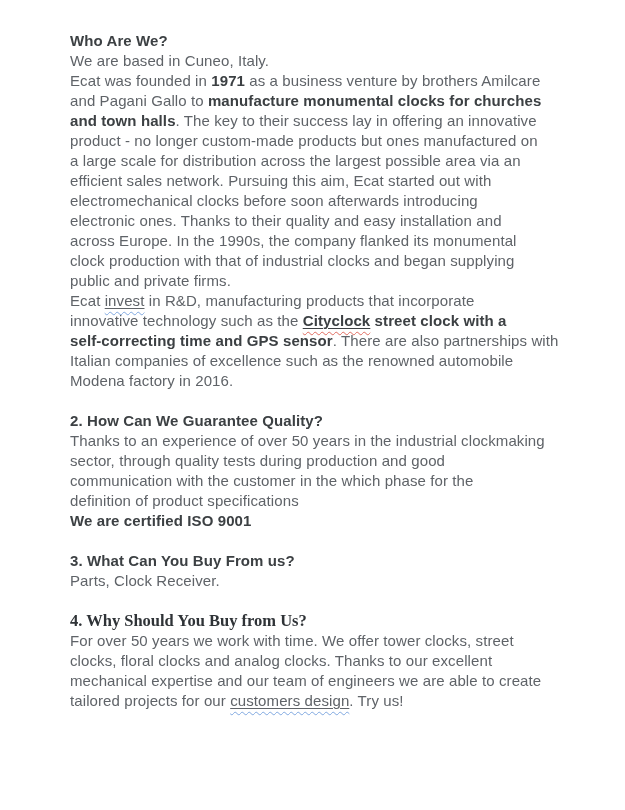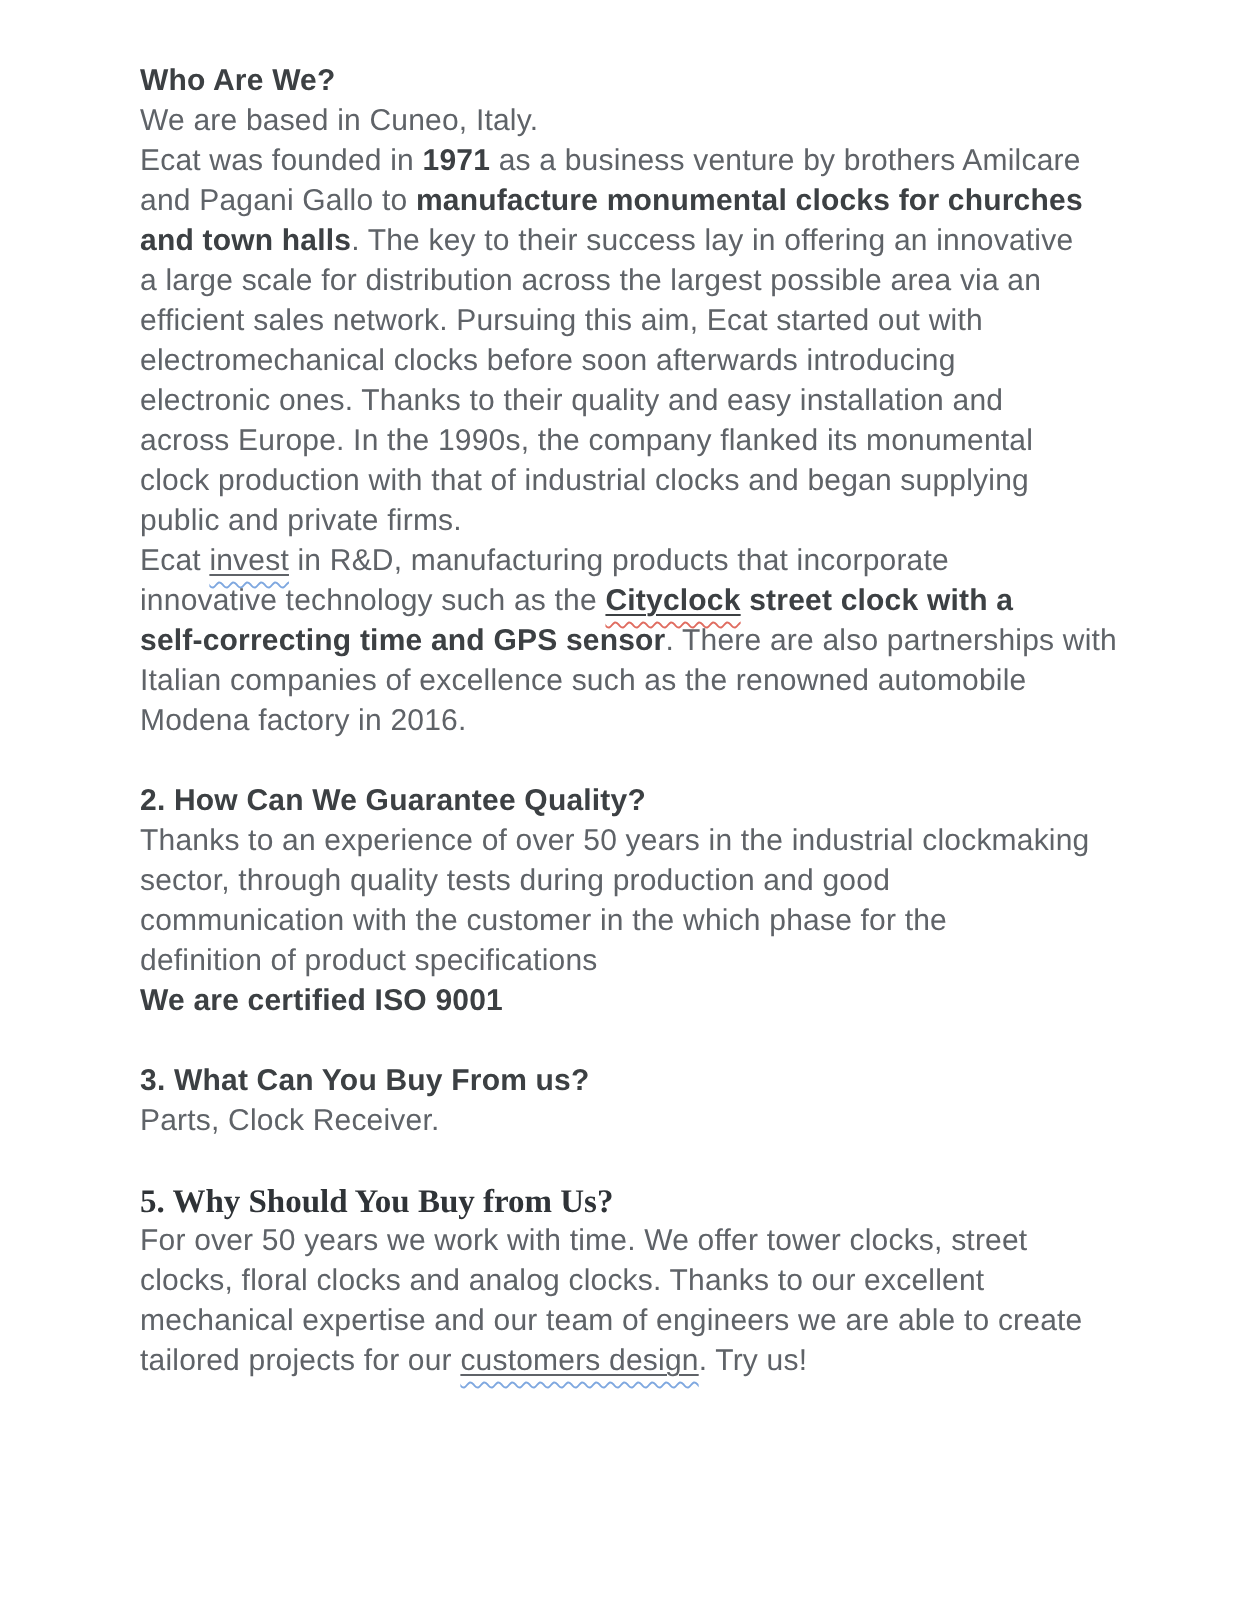--- a/index.html
+++ b/index.html
@@ -72,20 +72,21 @@
 </style>
 </head>
 <body>
 
 <main class="article">
     <div class="line heading"><span class="seg">Who Are We?</span></div>
     <div class="line body"><span class="seg">We are based in Cuneo, Italy.</span></div>
     <div class="line body"><span class="seg">Ecat was founded in </span><span class="seg-bold">1971</span><span class="seg"> as a business venture by brothers Amilcare</span></div>
     <div class="line body"><span class="seg">and Pagani Gallo to </span><span class="seg-bold">manufacture monumental clocks for churches</span></div>
     <div class="line body"><span class="seg-bold">and town halls</span><span class="seg">. The key to their success lay in offering an innovative</span></div>
+    <div class="line body"><span class="seg">product - no longer custom-made products but ones manufactured on</span></div>
     <div class="line body"><span class="seg">a large scale for distribution across the largest possible area via an</span></div>
     <div class="line body"><span class="seg">efficient sales network. Pursuing this aim, Ecat started out with</span></div>
     <div class="line body"><span class="seg">electromechanical clocks before soon afterwards introducing</span></div>
     <div class="line body"><span class="seg">electronic ones. Thanks to their quality and easy installation and</span></div>
     <div class="line body"><span class="seg">across Europe. In the 1990s, the company flanked its monumental</span></div>
     <div class="line body"><span class="seg">clock production with that of industrial clocks and began supplying</span></div>
     <div class="line body"><span class="seg">public and private firms.</span></div>
     <div class="line body"><span class="seg">Ecat </span><span class="flag flag-grammar"><span class="flag-inner">invest</span></span><span class="seg"> in R&amp;D, manufacturing products that incorporate</span></div>
     <div class="line body"><span class="seg">innovative technology such as the </span><span class="flag flag-spelling"><span class="flag-inner seg-bold">Cityclock</span></span><span class="seg-bold"> street clock with a</span></div>
     <div class="line body"><span class="seg-bold">self-correcting time and GPS sensor</span><span class="seg">. There are also partnerships with</span></div>
@@ -95,18 +96,18 @@
     <div class="line heading"><span class="seg">2. How Can We Guarantee Quality?</span></div>
     <div class="line body"><span class="seg">Thanks to an experience of over 50 years in the industrial clockmaking</span></div>
     <div class="line body"><span class="seg">sector, through quality tests during production and good</span></div>
     <div class="line body"><span class="seg">communication with the customer in the which phase for the</span></div>
     <div class="line body"><span class="seg">definition of product specifications</span></div>
     <div class="line body"><span class="seg-bold">We are certified ISO 9001</span></div>
     <div class="line blank"></div>
     <div class="line heading"><span class="seg">3. What Can You Buy From us?</span></div>
     <div class="line body"><span class="seg">Parts, Clock Receiver.</span></div>
     <div class="line blank"></div>
-    <div class="line heading-serif"><span class="seg">5. Why Should You Buy from Us?</span></div>
+    <div class="line heading-serif"><span class="seg">4. Why Should You Buy from Us?</span></div>
     <div class="line body"><span class="seg">For over 50 years we work with time. We offer tower clocks, street</span></div>
     <div class="line body"><span class="seg">clocks, floral clocks and analog clocks. Thanks to our excellent</span></div>
     <div class="line body"><span class="seg">mechanical expertise and our team of engineers we are able to create</span></div>
     <div class="line body"><span class="seg">tailored projects for our </span><span class="flag flag-grammar"><span class="flag-inner">customers design</span></span><span class="seg">. Try us!</span></div>
   </main>
 
 </body></html>

